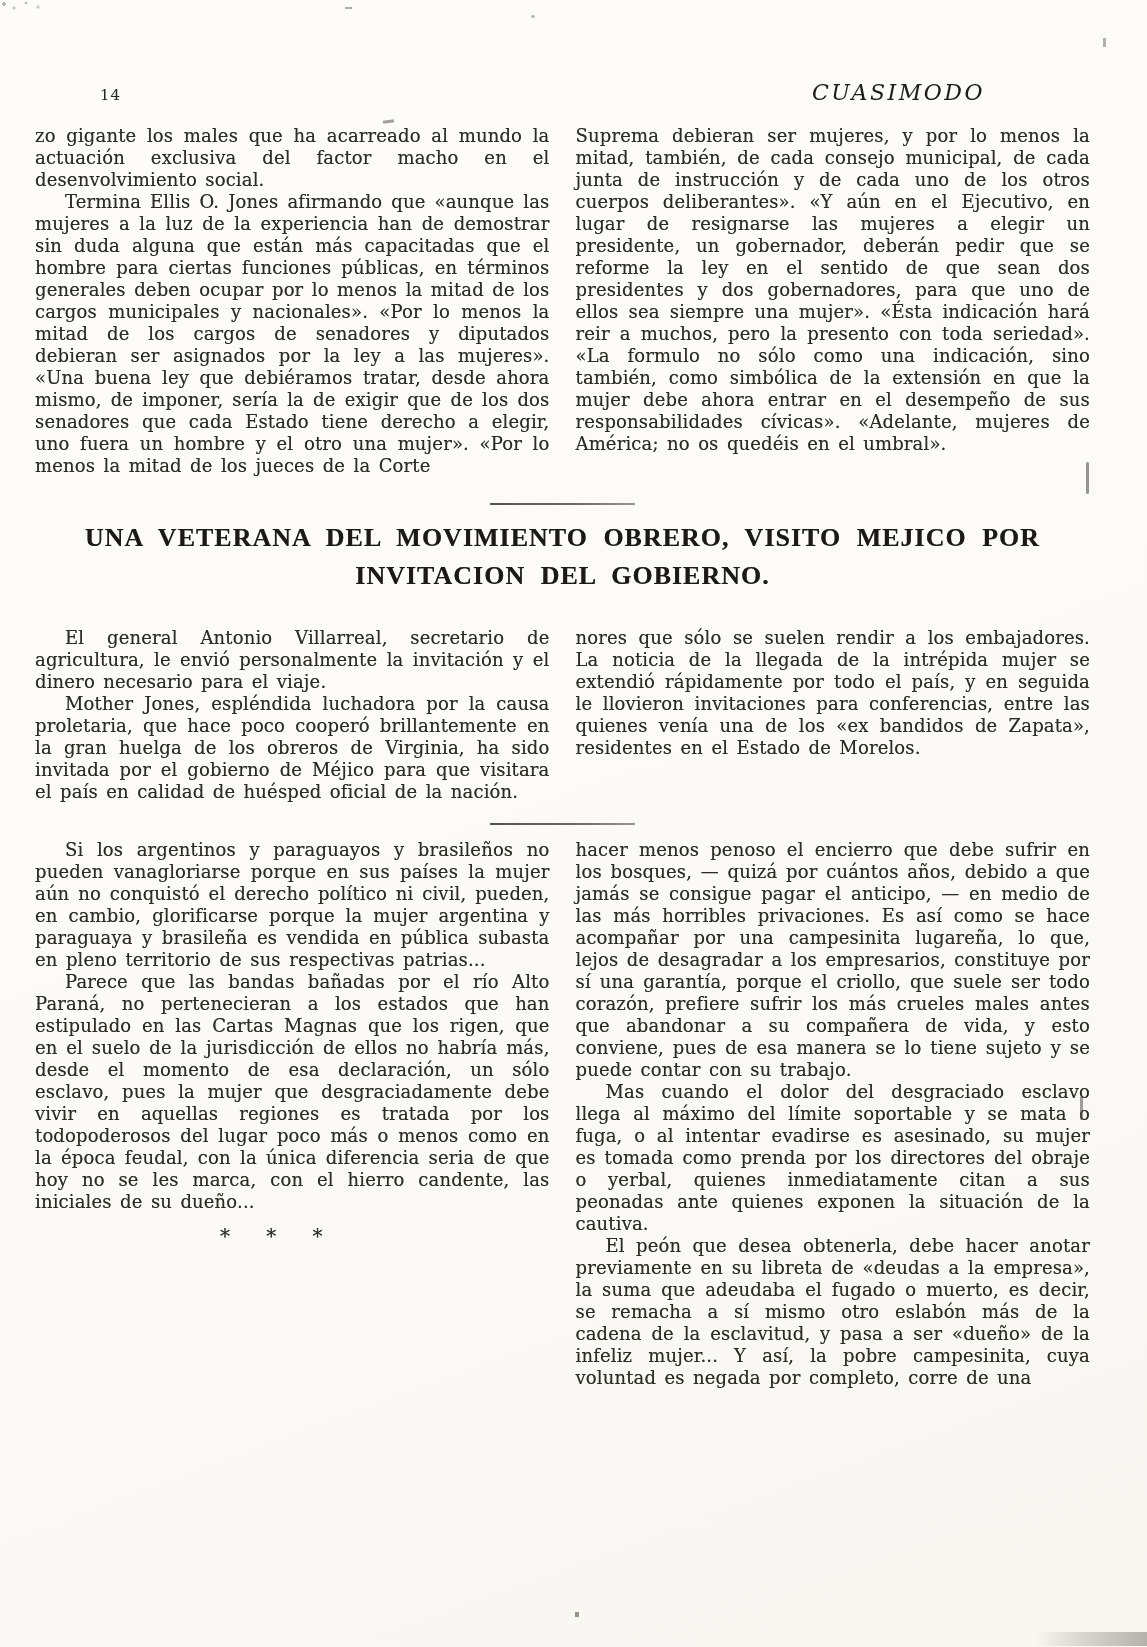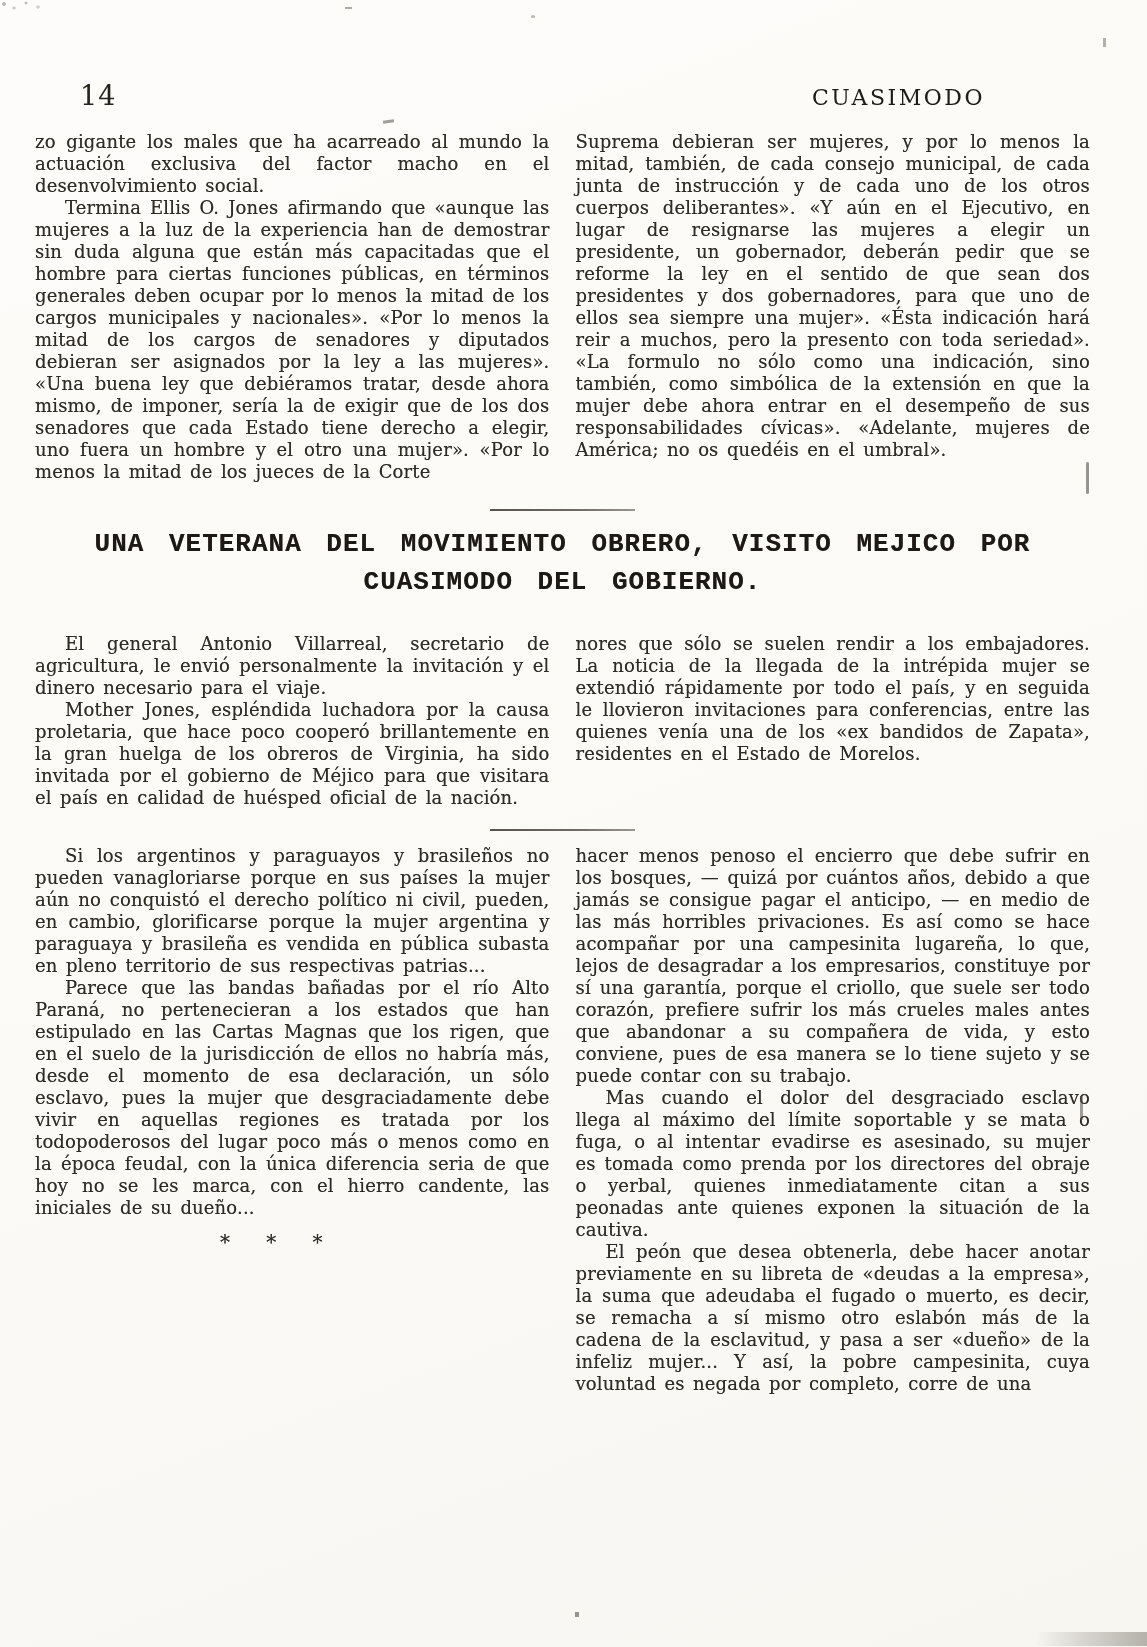--- a/index.html
+++ b/index.html
@@ -20,25 +20,27 @@
 
   
   .page-header {
     display: flex;
     justify-content: space-between;
     align-items: baseline;
     padding: 0 105px 0 45px;
     margin-bottom: 20px;
   }
   .page-number {
-    font-size: 27px;
+    font-size: 15px;
     letter-spacing: 1px;
     color: #27231d;
+    margin-left: 20px;
   }
   .journal-title {
+    font-style: italic;
     font-size: 22px;
     letter-spacing: 2.5px;
     color: #1f1b16;
   }
 
   
   .columns { display: flex; gap: 26px; justify-content: center; }
   .col {
     flex: 1;
     text-align: justify;
@@ -59,21 +61,21 @@
     background: linear-gradient(90deg, #3a352e 0%, #55504a 60%, #8a847c 100%);
     margin: 26px auto 14px auto;
     opacity: 0.85;
   }
   .rule.second { margin-top: 20px; }
 
   
   .headline {
     margin: 0 0 32px 0;
     text-align: center;
-    font-family: Liberation Mono, monospace;
+    font-family: Liberation Serif, serif;
     font-weight: 700;
     font-size: 26px;
     line-height: 38px;
     letter-spacing: 1px;
     word-spacing: 8px;
     color: #1d1914;
     text-shadow: 0 0 0.6px rgba(29,25,20,0.6);
   }
   .headline .hl-line { display: block; }
 
@@ -131,21 +133,21 @@
         <p class="noindent">Suprema debieran ser mujeres, y por lo menos la mitad, también, de cada consejo municipal, de cada junta de instrucción y de cada uno de los otros cuerpos deliberantes». «Y aún en el Ejecutivo, en lugar de resignarse las mujeres a elegir un presidente, un gobernador, deberán pedir que se reforme la ley en el sentido de que sean dos presidentes y dos gobernadores, para que uno de ellos sea siempre una mujer». «Ésta indicación hará reir a muchos, pero la presento con toda seriedad». «La formulo no sólo como una indicación, sino también, como simbólica de la extensión en que la mujer debe ahora entrar en el desempeño de sus responsabilidades cívicas». «Adelante, mujeres de América; no os quedéis en el umbral».</p>
       </div>
     </div>
   </section>
 
   <div class="rule"></div>
 
   <section class="article">
     <h2 class="headline">
       <span class="hl-line">UNA VETERANA DEL MOVIMIENTO OBRERO, VISITO MEJICO POR</span>
-      <span class="hl-line">CUASIMODO DEL GOBIERNO.</span>
+      <span class="hl-line">INVITACION DEL GOBIERNO.</span>
     </h2>
     <div class="columns">
       <div class="col">
         <p>El general Antonio Villarreal, secretario de agricultura, le envió personalmente la invitación y el dinero necesario para el viaje.</p>
         <p>Mother Jones, espléndida luchadora por la causa proletaria, que hace poco cooperó brillantemente en la gran huelga de los obreros de Virginia, ha sido invitada por el gobierno de Méjico para que visitara el país en calidad de huésped oficial de la nación.</p>
       </div>
       <div class="col">
         <p class="noindent">nores que sólo se suelen rendir a los embajadores. La noticia de la llegada de la intrépida mujer se extendió rápidamente por todo el país, y en seguida le llovieron invitaciones para conferencias, entre las quienes venía una de los «ex bandidos de Zapata», residentes en el Estado de Morelos.</p>
       </div>
     </div>

